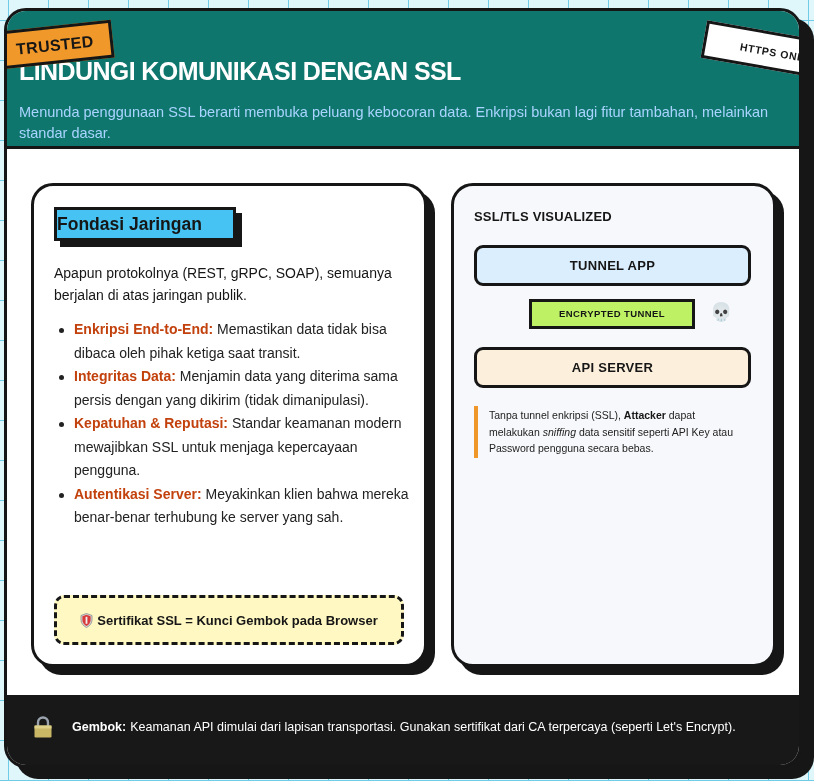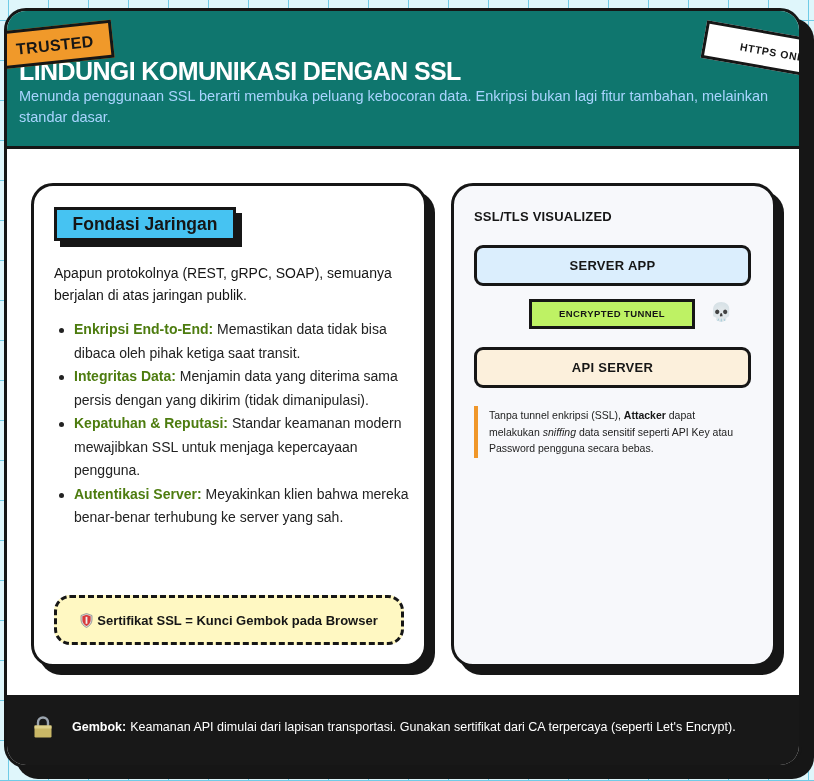--- a/index.html
+++ b/index.html
@@ -40,21 +40,21 @@
     }
     .title {
       color: #ffffff;
       font-family: "Liberation Sans", sans-serif;
       font-weight: 900;
       font-size: 25px;
       letter-spacing: -0.6px;
       line-height: 30px;
     }
     .subtitle {
-      margin-top: 0;
+      margin-top: 16px;
       color: #a9d4ff;
       font-size: 14.5px;
       line-height: 21px;
       width: 750px;
     }
     .stamp-trusted {
       position: absolute;
       left: -16px; top: 15px;
       width: 122px; height: 38px;
       background: #f0992a;
@@ -105,21 +105,21 @@
     .tag-shadow {
       position: absolute; left: 26px; top: 27px;
       width: 182px; height: 34px; background: #161616;
     }
     .tag {
       position: absolute; left: 20px; top: 21px;
       width: 182px; height: 34px;
       background: #46c3f2;
       border: 3px solid #161616;
       font-weight: 700; font-size: 17.5px; color: #161616;
-      text-align: center; line-height: 28px;
+      text-align: left; line-height: 28px;
     }
     .lead {
       position: absolute; left: 20px; top: 76px; width: 350px;
       font-weight: 400; font-size: 14px; line-height: 22px; color: #161616;
     }
     .bullets {
       position: absolute; left: 20px; top: 132px; width: 355px;
       list-style: none;
     }
     .bullets li {
@@ -127,27 +127,27 @@
       padding-left: 20px;
       font-size: 14px; line-height: 23.5px; color: #222222;
       margin-bottom: 0;
     }
     .bullets li::before {
       content: "";
       position: absolute; left: 5px; top: 10px;
       width: 5px; height: 5px; border-radius: 50%;
       background: #222222;
     }
-    .bullets .key { color: #4d7c0f; font-weight: 700; }
+    .bullets .key { color: #c2410c; font-weight: 700; }
     .note {
       position: absolute; left: 20px; top: 409px;
       width: 350px; height: 50px;
       background: #fff8c2;
       border: 3px dashed #161616;
-      border-radius: 16px;
+      border-radius: 10px;
       display: flex; align-items: center; justify-content: center;
       font-weight: 700; font-size: 13px; color: #161616;
       gap: 4px;
     }
     .shield-icon { width: 13px; height: 15px; display: inline-block; }
 
     .vis-title {
       position: absolute; left: 20px; top: 23px;
       font-weight: 900; font-size: 13px; color: #161616; letter-spacing: 0.2px;
     }
@@ -223,21 +223,21 @@
           <path d="M6.5 1.8 L10.6 3.3 L10.6 7 C10.6 9.8 8.8 11.8 6.5 13 C4.2 11.8 2.4 9.8 2.4 7 L2.4 3.3 Z" fill="#d93a3a"></path>
           <rect x="5.6" y="3.8" width="1.8" height="7" fill="#f0f0f0"></rect>
         </svg>
         <span>Sertifikat SSL = Kunci Gembok pada Browser</span>
       </div>
     </div>
 
     <div class="panel-shadow right-panel-shadow"></div>
     <div class="panel right-panel">
       <div class="vis-title">SSL/TLS VISUALIZED</div>
-      <div class="node node-client">SERVER APP</div>
+      <div class="node node-client">TUNNEL APP</div>
       <div class="tunnel">ENCRYPTED TUNNEL</div>
       <span class="skull-icon">💀</span>
       <div class="node node-server">API SERVER</div>
       <p class="warn"><span>Tanpa tunnel enkripsi (SSL), </span><b>Attacker</b><span> dapat melakukan </span><i>sniffing</i><span> data sensitif seperti API Key atau Password pengguna secara bebas.</span></p>
     </div>
   </div>
 
   <div class="footer">
     <svg class="lock-icon" viewBox="0 0 20 22">
       <path d="M5 10 V6.5 C5 3.5 7.2 1.5 10 1.5 C12.8 1.5 15 3.5 15 6.5 V10" fill="none" stroke="#9aa3ad" stroke-width="2.4"></path>

